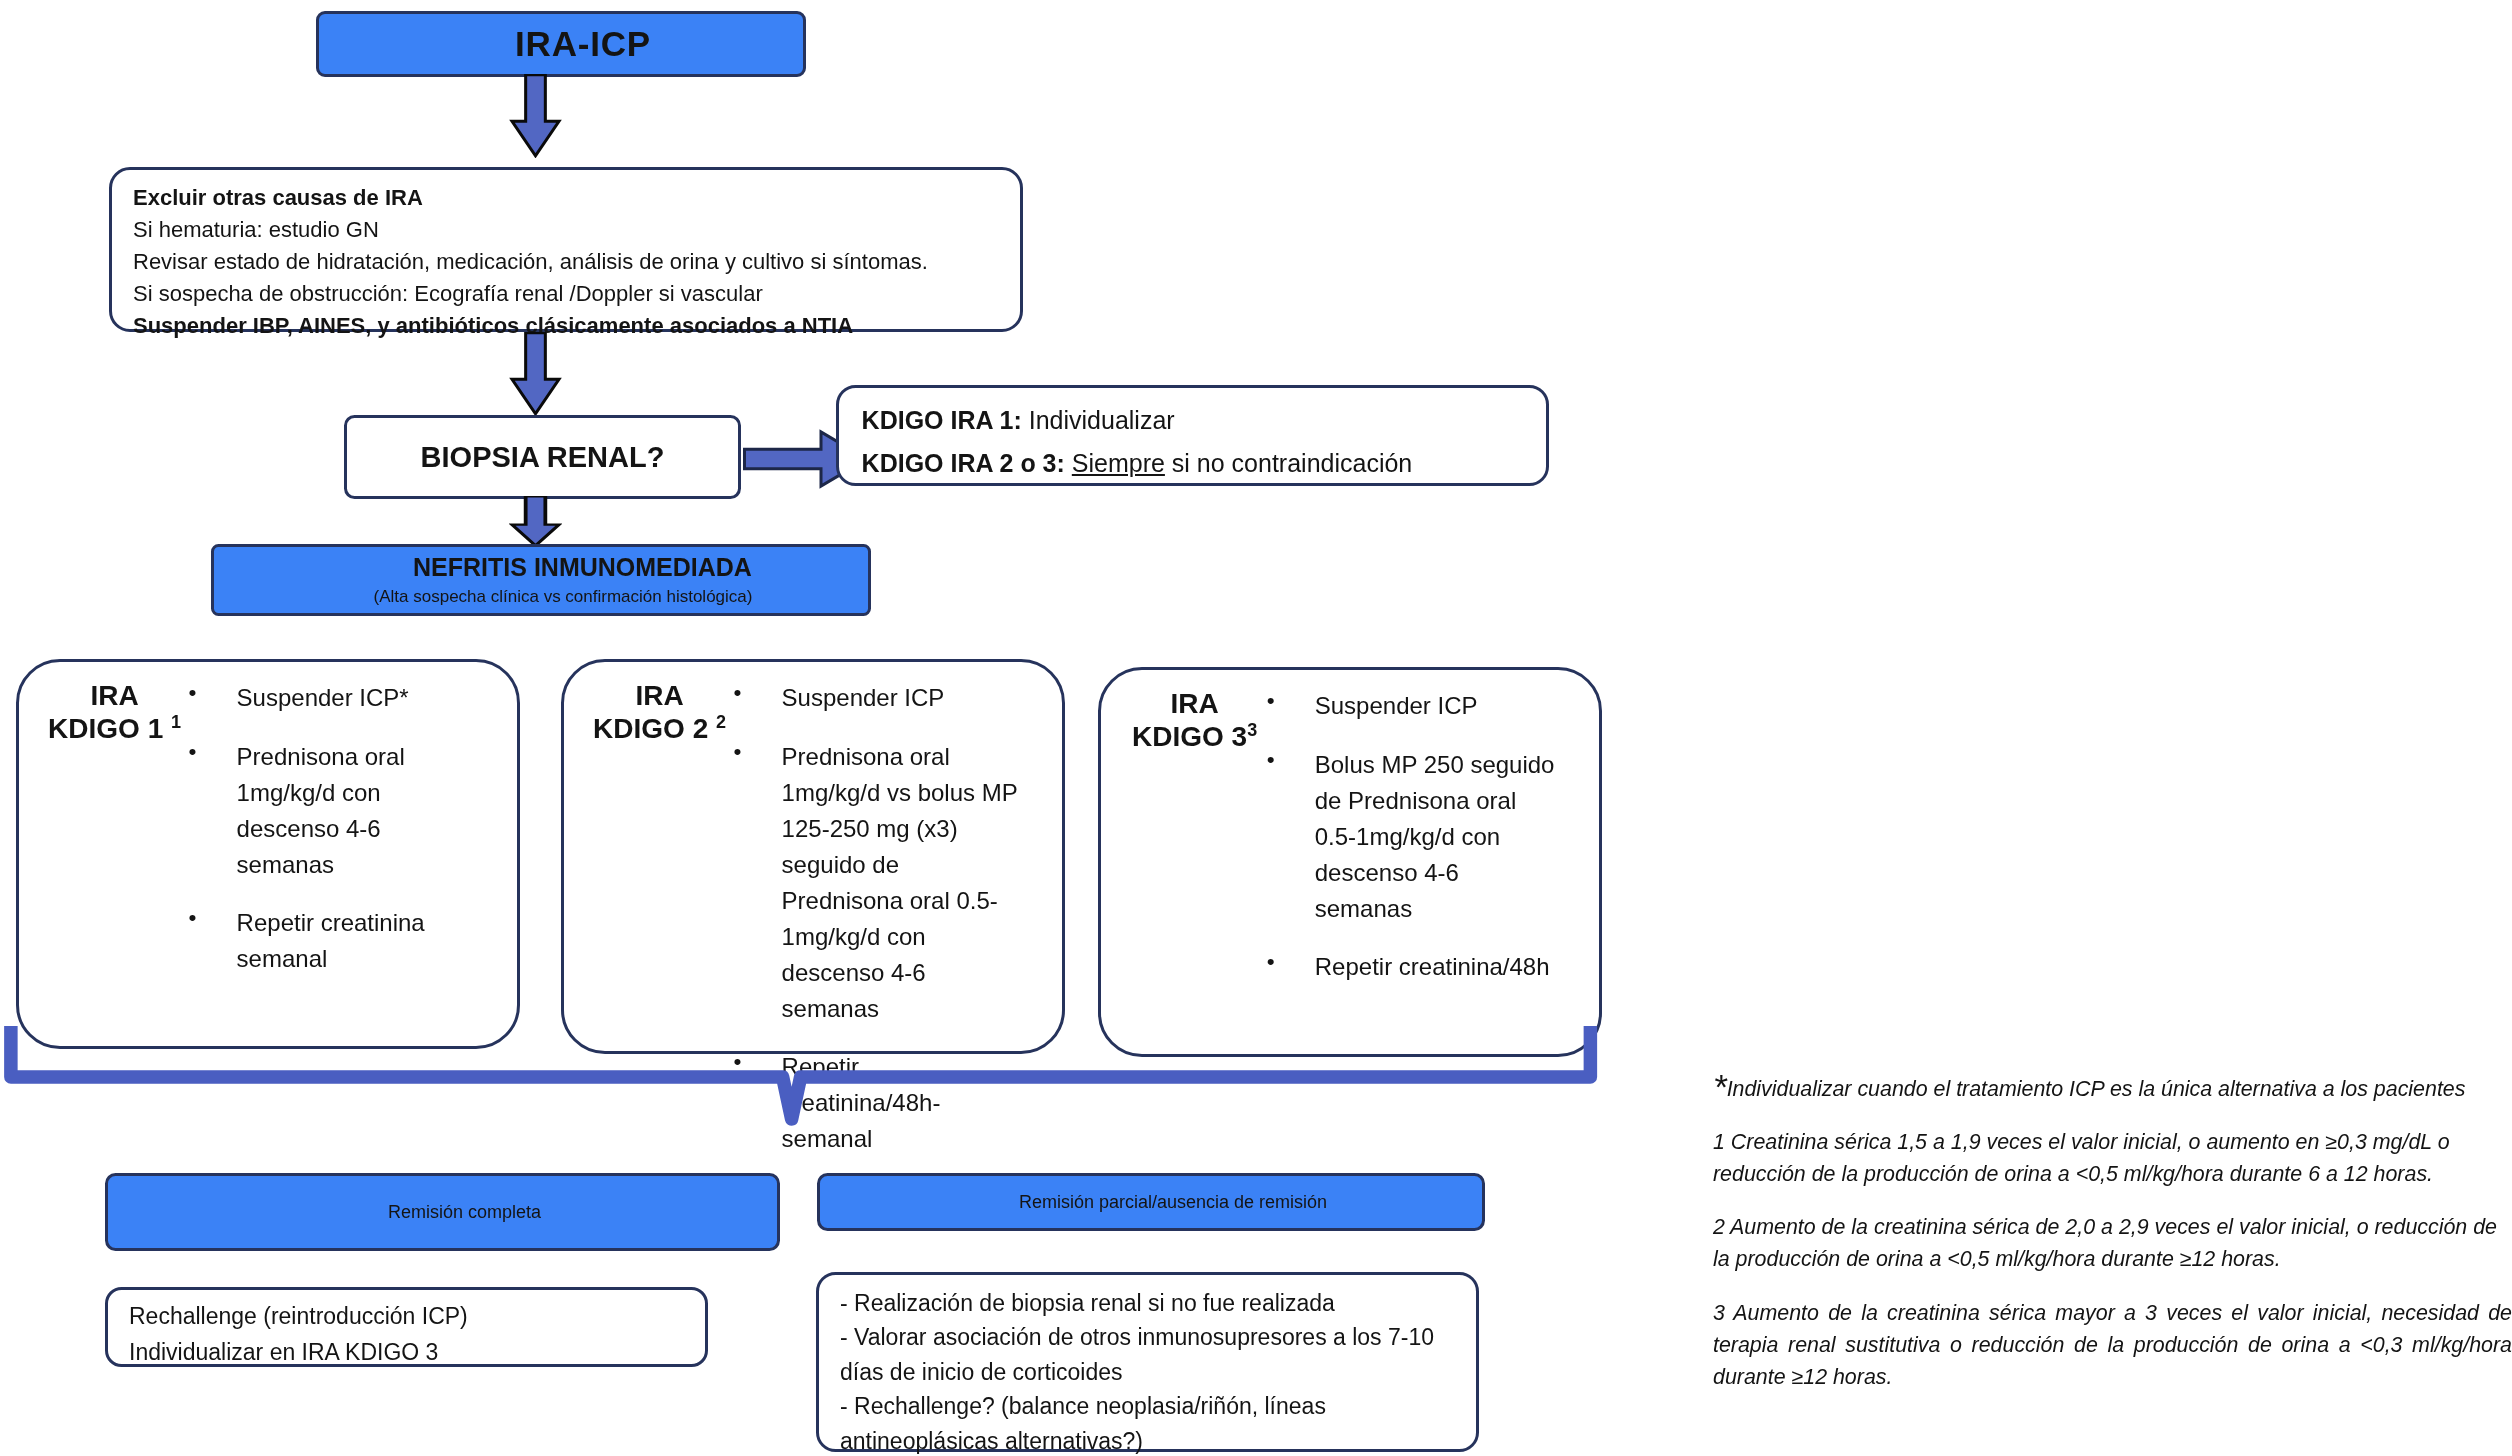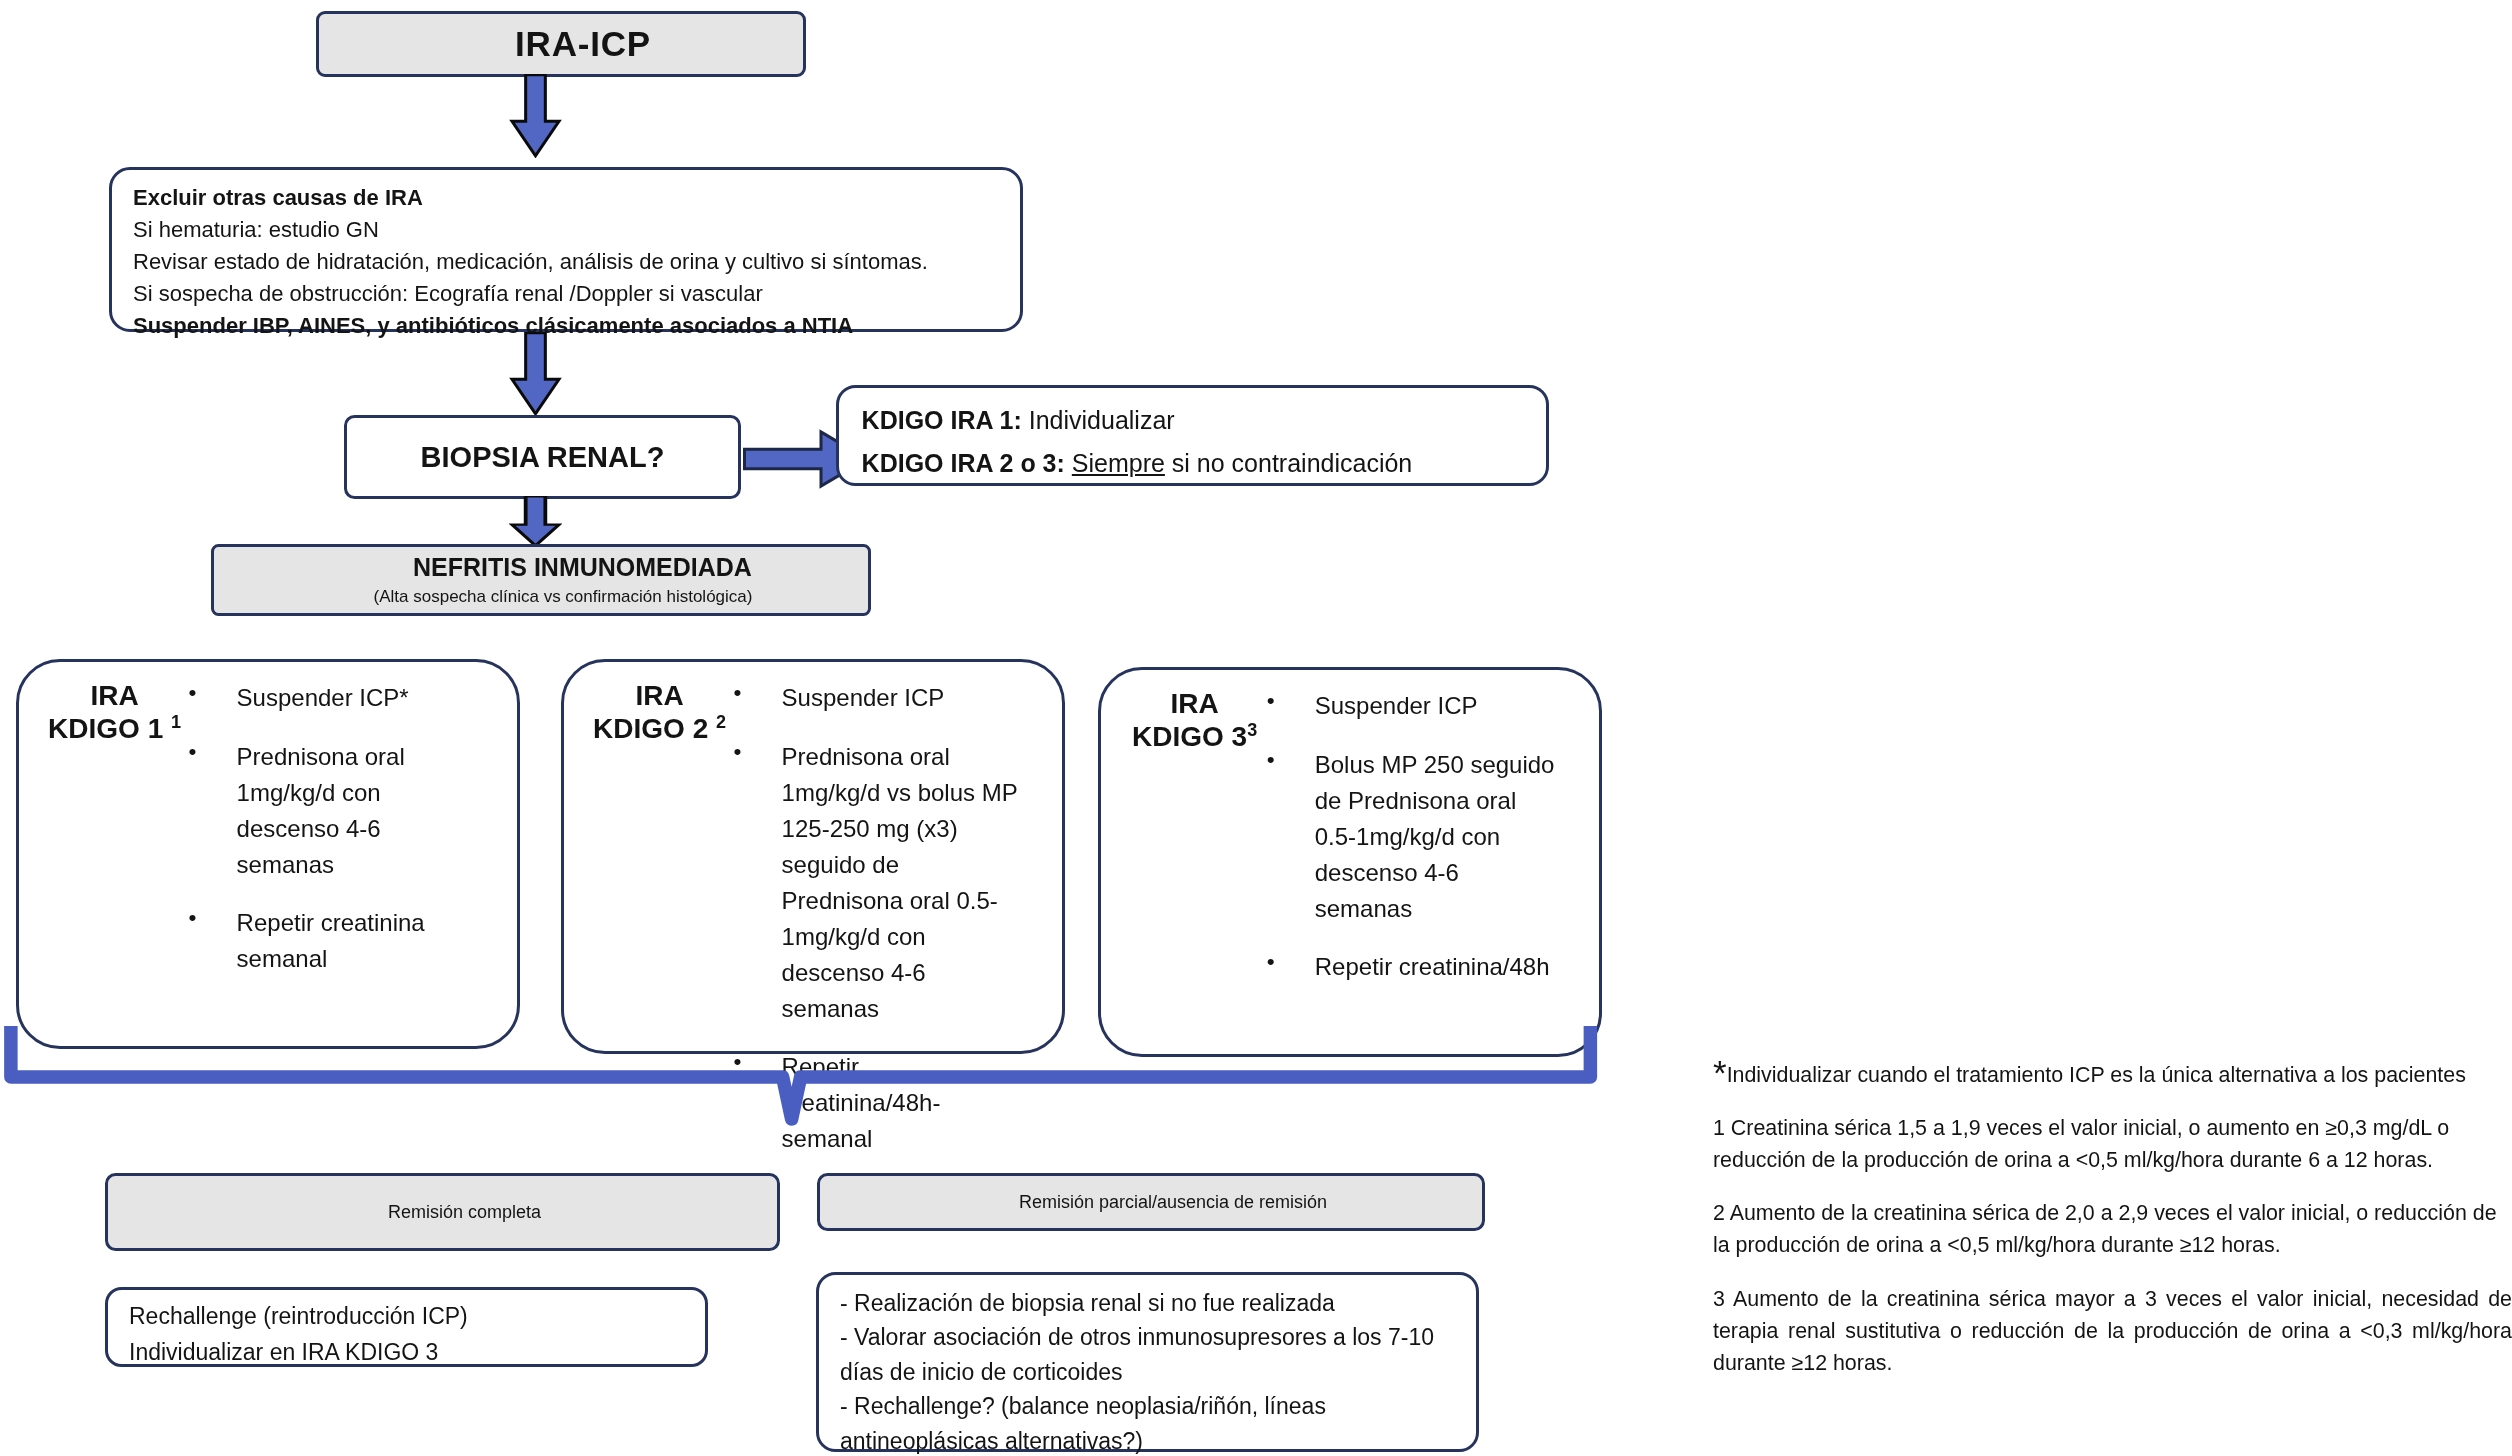--- a/index.html
+++ b/index.html
@@ -3,21 +3,21 @@
 <meta charset="utf-8">
 <style>
   html,body { margin:0; padding:0; background:#ffffff; }
   .canvas {
     position:relative; width:2512px; height:1457px; overflow:hidden;
     background:#ffffff; color:#141414;
     font-family:"Liberation Sans", sans-serif;
   }
   .abs { position:absolute; box-sizing:border-box; }
   .box { position:absolute; box-sizing:border-box; background:#ffffff; border:3.8px solid #26335c; }
-  .lav { background:#e5e5e5;padding-left:44px; }
+  .lav { background:#3b82f6;padding-left:44px; }
   .center { display:flex; align-items:center; justify-content:center; text-align:center; }
   .b { font-weight:bold; }
   .u { text-decoration:underline; }
 
   .title-box { border-radius:9px; font-weight:bold; font-size:35px; letter-spacing:0.8px; }
 
   .excl-box { border-radius:21px; padding:12px 21px; font-size:22px; line-height:1.45; }
 
   .biopsia-box { border-radius:10.5px; font-weight:bold; font-size:29px; }
 
@@ -34,21 +34,21 @@
   .kbullet { display:flex; }
   .kdot { flex:0 0 48px; font-size:22.6px; padding-left:7.5px; }
   .ktext { flex:1; font-size:24px; line-height:1.5; max-width:365px; }
 
   .rem-head { border-radius:10.5px; font-weight:normal; font-size:18px; }
 
   .rechal-box { border-radius:16.5px; padding:9px 21px; font-size:23px; line-height:1.55; }
   .partial-box { border-radius:19.6px; padding:10.5px 21px; font-size:23px; line-height:1.5; }
 
   .fn { position:absolute; left:1713px; top:1057px; width:799px; font-size:21.4px; line-height:1.5; }
-  .fn p { margin:2px 0 21px 0; }
+  .fn p { margin:16px 0 21px 0;font-style:italic; }
   .fn .justify { text-align:justify; }
   .fn-star { font-size:35px; line-height:0; vertical-align:-3px; font-weight:normal; }
 
   svg { display:block; }
 </style>
 </head>
 <body>
 
 <div class="canvas">
 

